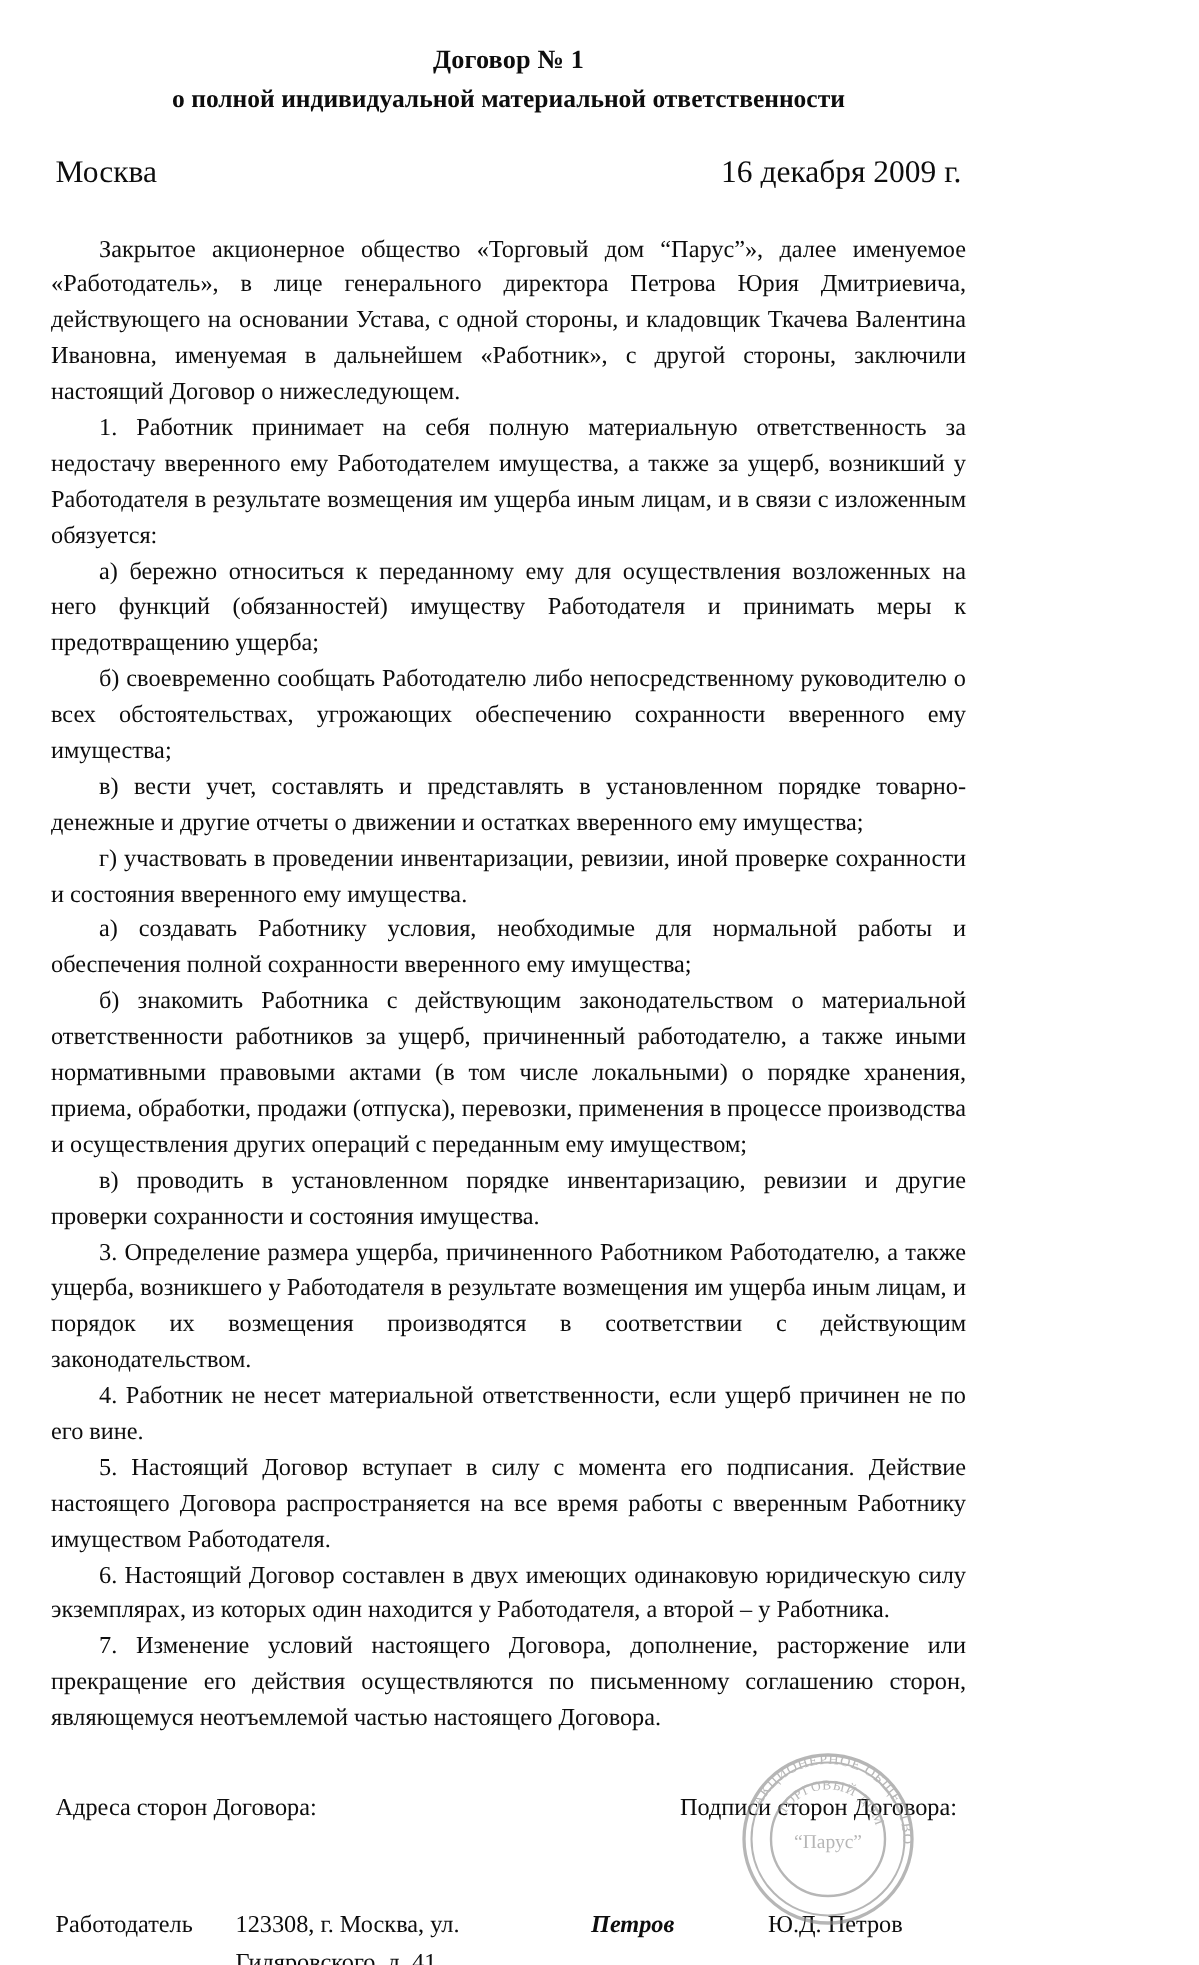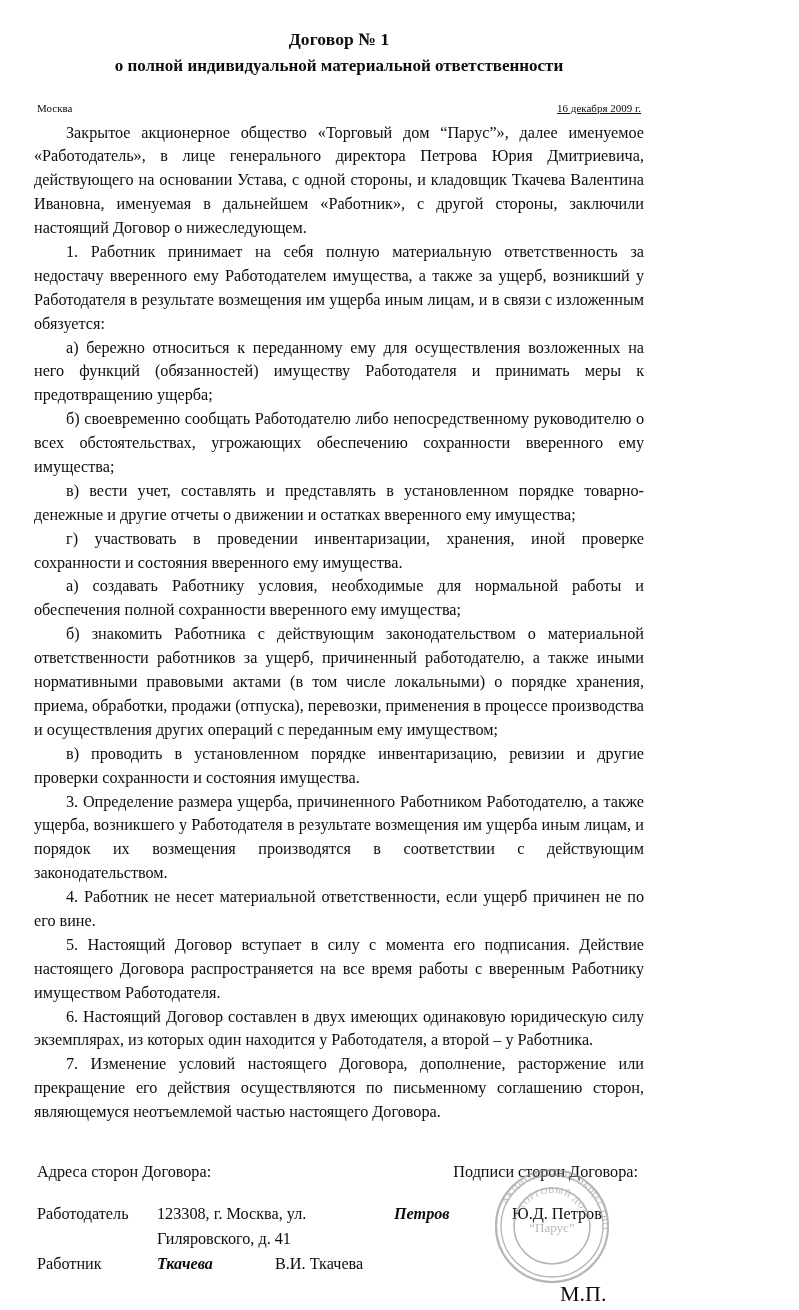--- a/index.html
+++ b/index.html
@@ -33,31 +33,30 @@
   }
   .title-line2 {
     font-size: 17px;
     margin-top: 3px;
   }
   .cityrow {
     display: flex;
     justify-content: space-between;
     align-items: baseline;
     margin-top: 24px;
-    font-size: 11px;
+    font-size: 21px;
   }
   .city {
     padding-left: 3px;
   }
   .date {
     padding-right: 3px;
-    text-decoration: underline;
   }
   .body-text {
-    margin-top: 8px;
+    margin-top: 28px;
     font-size: 16.2px;
     line-height: 1.475;
     text-align: justify;
     text-justify: inter-word;
     hyphens: manual;
   }
   .body-text p {
     margin: 0;
     text-indent: 32px;
   }
@@ -92,20 +91,21 @@
     width: 118px;
     flex: 0 0 118px;
     font-style: italic;
     font-weight: bold;
     font-family: "Liberation Serif", "DejaVu Serif", serif;
   }
   .sign-name {
     width: 132px;
     flex: 0 0 132px;
     text-align: left;
+    margin-top: 36px;
   }
   .mp {
     margin-left: 526px;
     font-size: 22px;
   }
   
   .stamp {
     position: absolute;
     left: 488px;
     top: 1162px;
@@ -130,21 +130,21 @@
     <div class="city">Москва</div>
     <div class="date">16 декабря 2009 г.</div>
   </div>
 
   <div class="body-text">
     <p>Закрытое акционерное общество «Торговый дом “Парус”», далее именуемое «Работодатель», в лице генерального директора Петрова Юрия Дмитриевича, действующего на основании Устава, с одной стороны, и кладовщик Ткачева Валентина Ивановна, именуемая в дальнейшем «Работник», с другой стороны, заключили настоящий Договор о нижеследующем.</p>
     <p>1. Работник принимает на себя полную материальную ответственность за недостачу вверенного ему Работодателем имущества, а также за ущерб, возникший у Работодателя в результате возмещения им ущерба иным лицам, и в связи с изложенным обязуется:</p>
     <p>а) бережно относиться к переданному ему для осуществления возложенных на него функций (обязанностей) имуществу Работодателя и принимать меры к предотвращению ущерба;</p>
     <p>б) своевременно сообщать Работодателю либо непосредственному руководителю о всех обстоятельствах, угрожающих обеспечению сохранности вверенного ему имущества;</p>
     <p>в) вести учет, составлять и представлять в установленном порядке товарно-денежные и другие отчеты о движении и остатках вверенного ему имущества;</p>
-    <p>г) участвовать в проведении инвентаризации, хранения, иной проверке сохранности и состояния вверенного ему имущества.</p>
+    <p>г) участвовать в проведении инвентаризации, ревизии, иной проверке сохранности и состояния вверенного ему имущества.</p>
     <p>а) создавать Работнику условия, необходимые для нормальной работы и обеспечения полной сохранности вверенного ему имущества;</p>
     <p>б) знакомить Работника с действующим законодательством о материальной ответственности работников за ущерб, причиненный работодателю, а также иными нормативными правовыми актами (в том числе локальными) о порядке хранения, приема, обработки, продажи (отпуска), перевозки, применения в процессе производства и осуществления других операций с переданным ему имуществом;</p>
     <p>в) проводить в установленном порядке инвентаризацию, ревизии и другие проверки сохранности и состояния имущества.</p>
     <p>3. Определение размера ущерба, причиненного Работником Работодателю, а также ущерба, возникшего у Работодателя в результате возмещения им ущерба иным лицам, и порядок их возмещения производятся в соответствии с действующим законодательством.</p>
     <p>4. Работник не несет материальной ответственности, если ущерб причинен не по его вине.</p>
     <p>5. Настоящий Договор вступает в силу с момента его подписания. Действие настоящего Договора распространяется на все время работы с вверенным Работнику имуществом Работодателя.</p>
     <p>6. Настоящий Договор составлен в двух имеющих одинаковую юридическую силу экземплярах, из которых один находится у Работодателя, а второй – у Работника.</p>
     <p>7. Изменение условий настоящего Договора, дополнение, расторжение или прекращение его действия осуществляются по письменному соглашению сторон, являющемуся неотъемлемой частью настоящего Договора.</p>
   </div>
 

